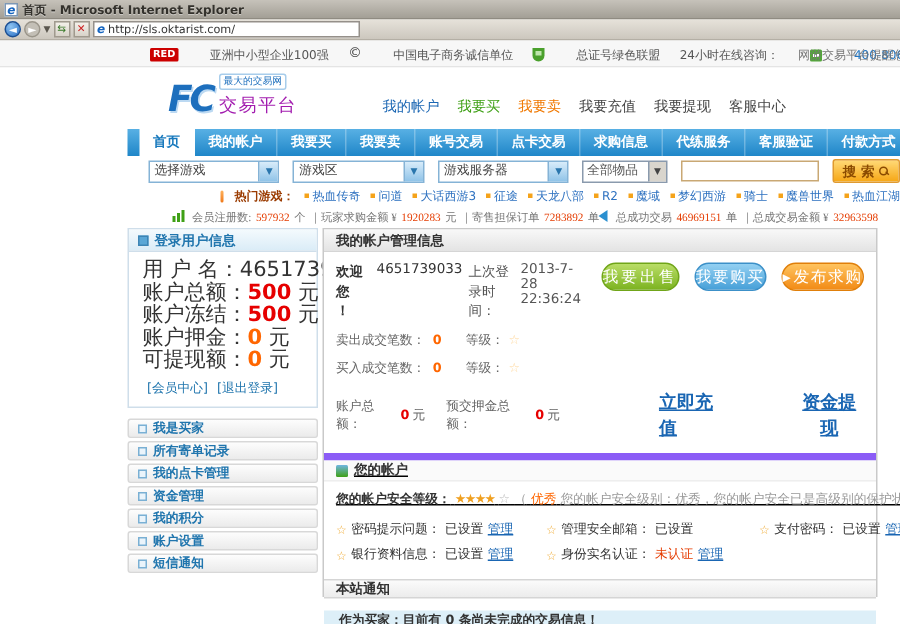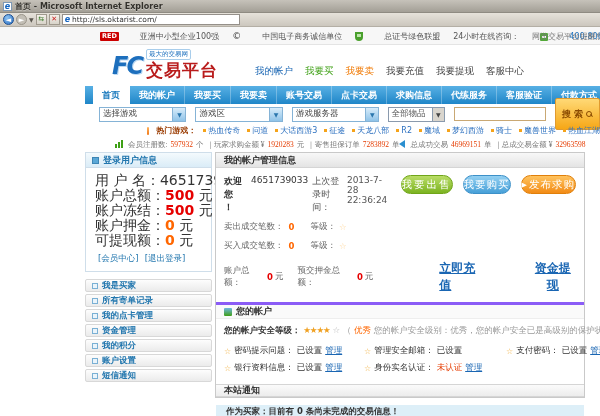--- a/index.html
+++ b/index.html
@@ -43,21 +43,21 @@
   .hot-num { color:#2176c4; }
   .infobar .right-notice { position:absolute; top:4px; left:532px; white-space:nowrap; color:#777; }
 
   
   .logoband { position:absolute; top:45px; left:0; width:600px; height:41px; background:#fff; }
   .logo { position:absolute; left:112px; top:4px; display:flex; align-items:flex-end; gap:4px; }
   .logo-mark { font-size:24px; font-weight:bold; font-style:italic; color:#1d6fbd; letter-spacing:-2px;
     text-shadow:1px 1px 0 #bcd9f2; line-height:26px; }
   .logo-txt { display:flex; flex-direction:column; align-items:flex-start; }
   .logo-sub { font-size:6.5px; color:#1d6fbd; border:1px solid #a8cdeb; padding:0 2px; border-radius:2px; margin-bottom:1px; }
-  .logo-main { font-size:17px; font-weight:bold; color:#b91c1c; letter-spacing:1px; line-height:18px; }
+  .logo-main { font-size:12px; font-weight:normal; color:#a21caf; letter-spacing:1px; line-height:18px; }
   .quick-links { position:absolute; left:255px; top:20px; display:flex; gap:12px; font-size:9.5px; white-space:nowrap; }
   .ql-blue { color:#1a66b3; } .ql-green { color:#3fa016; } .ql-orange { color:#f07800; } .ql-dark { color:#444; }
 
   
   .navbar { position:absolute; top:86px; left:85px; width:515px; height:18px;
     background:linear-gradient(#58b0e4,#1f86c8); display:flex; align-items:stretch; padding-left:8px; }
   .tab { padding:0 9px; line-height:18px; color:#fff; font-size:9px; font-weight:bold; white-space:nowrap;
     border-right:1px solid rgba(255,255,255,.28); }
   .tab.active { background:#fff; color:#1879bd; }
 
@@ -66,21 +66,21 @@
     display:flex; align-items:center; gap:9px; padding-left:14px; }
   .sel { display:flex; align-items:center; width:93px; height:15px; border:1px solid #85b3d6; background:#fff;
     font-size:8.5px; color:#444; padding-left:3px; }
   .sel .sel-arrow { margin-left:auto; width:13px; height:13px; background:linear-gradient(#d8ecfa,#8fc3e8);
     border-left:1px solid #85b3d6; color:#2a76ad; font-size:6px; line-height:13px; text-align:center; }
   .nsel { display:flex; align-items:center; width:60px; height:15px; border:1px solid #8a9aad; background:#fff;
     font-size:8.5px; color:#555; padding-left:2px; }
   .nsel .n-arrow { margin-left:auto; width:12px; height:13px; background:#d9d5cd; border-left:1px solid #8a9aad;
     color:#444; font-size:6px; line-height:13px; text-align:center; }
   .search-input { width:92px; height:14px; border:1px solid #c9a874; background:#fff; }
-  .search-btn { width:48px; height:32px; background:linear-gradient(#ffd976,#f6a716); border:1px solid #e09a2f;
+  .search-btn { width:48px; height:16px; background:linear-gradient(#ffd976,#f6a716); border:1px solid #e09a2f;
     border-radius:2px; color:#8a4a00; font-weight:bold; font-size:9px; display:flex; align-items:center;
     justify-content:center; gap:3px; }
   .mag { width:7px; height:7px; position:relative; }
   .mag:before { content:""; position:absolute; left:0; top:0; width:4px; height:4px; border:1px solid #8a4a00; border-radius:50%; }
   .mag:after { content:""; position:absolute; left:4px; top:4px; width:3px; height:1px; background:#8a4a00; transform:rotate(45deg); }
 
   
   .hotrow { position:absolute; top:124px; left:85px; width:515px; height:13px; display:flex; align-items:center;
     gap:7px; padding-left:62px; font-size:8px; white-space:nowrap; }
   .hot-tag { width:14px; height:8px; background:linear-gradient(#ffb35e,#f07818); border-radius:1px; }
@@ -130,21 +130,21 @@
   .pill-ask .arr { font-size:7px; margin-right:2px; letter-spacing:0; }
   .w-row { margin-top:7px; font-size:8.5px; color:#666; display:flex; align-items:center; }
   .w-row .val { color:#f60; font-weight:bold; margin:0 16px 0 5px; }
   .grade-star { color:#ffd9a0; margin-left:3px; }
   .w-row4 { margin-top:8px; }
   .w-row4 .val2 { color:#e60000; font-weight:bold; margin:0 2px; }
   .biglink { font-size:12px; font-weight:bold; color:#1a66b3; text-decoration:underline; }
   .biglink.first { margin-left:66px; }
   .biglink.second { margin-left:44px;text-align:center; }
 
-  .acc-sec { margin-top:8px; border-top:3px solid #8b5cf6; }
+  .acc-sec { margin-top:8px; border-top:5px solid #8b5cf6;text-decoration:underline; }
   .acc-h { height:14px; background:#fafafa; border-bottom:1px solid #eee; display:flex; align-items:center;
     gap:4px; padding-left:8px; font-size:9px; font-weight:bold; color:#333; }
   .acc-ico { width:8px; height:8px; background:linear-gradient(#6fb6e2,#3fa016); border-radius:1px; }
   .sec-line { padding:6px 8px 2px; font-size:8.5px; color:#333; white-space:nowrap; }
   .stars-full { color:#f0a020; letter-spacing:-1px; }
   .stars-empty { color:#bbb; }
   .grade-word { color:#f60; }
   .sec-desc { color:#999; }
   .items { position:relative; height:33px; margin:6px 0 0 8px; font-size:8.5px; color:#333; }
   .item { position:absolute; display:flex; align-items:center; gap:3px; white-space:nowrap; }

